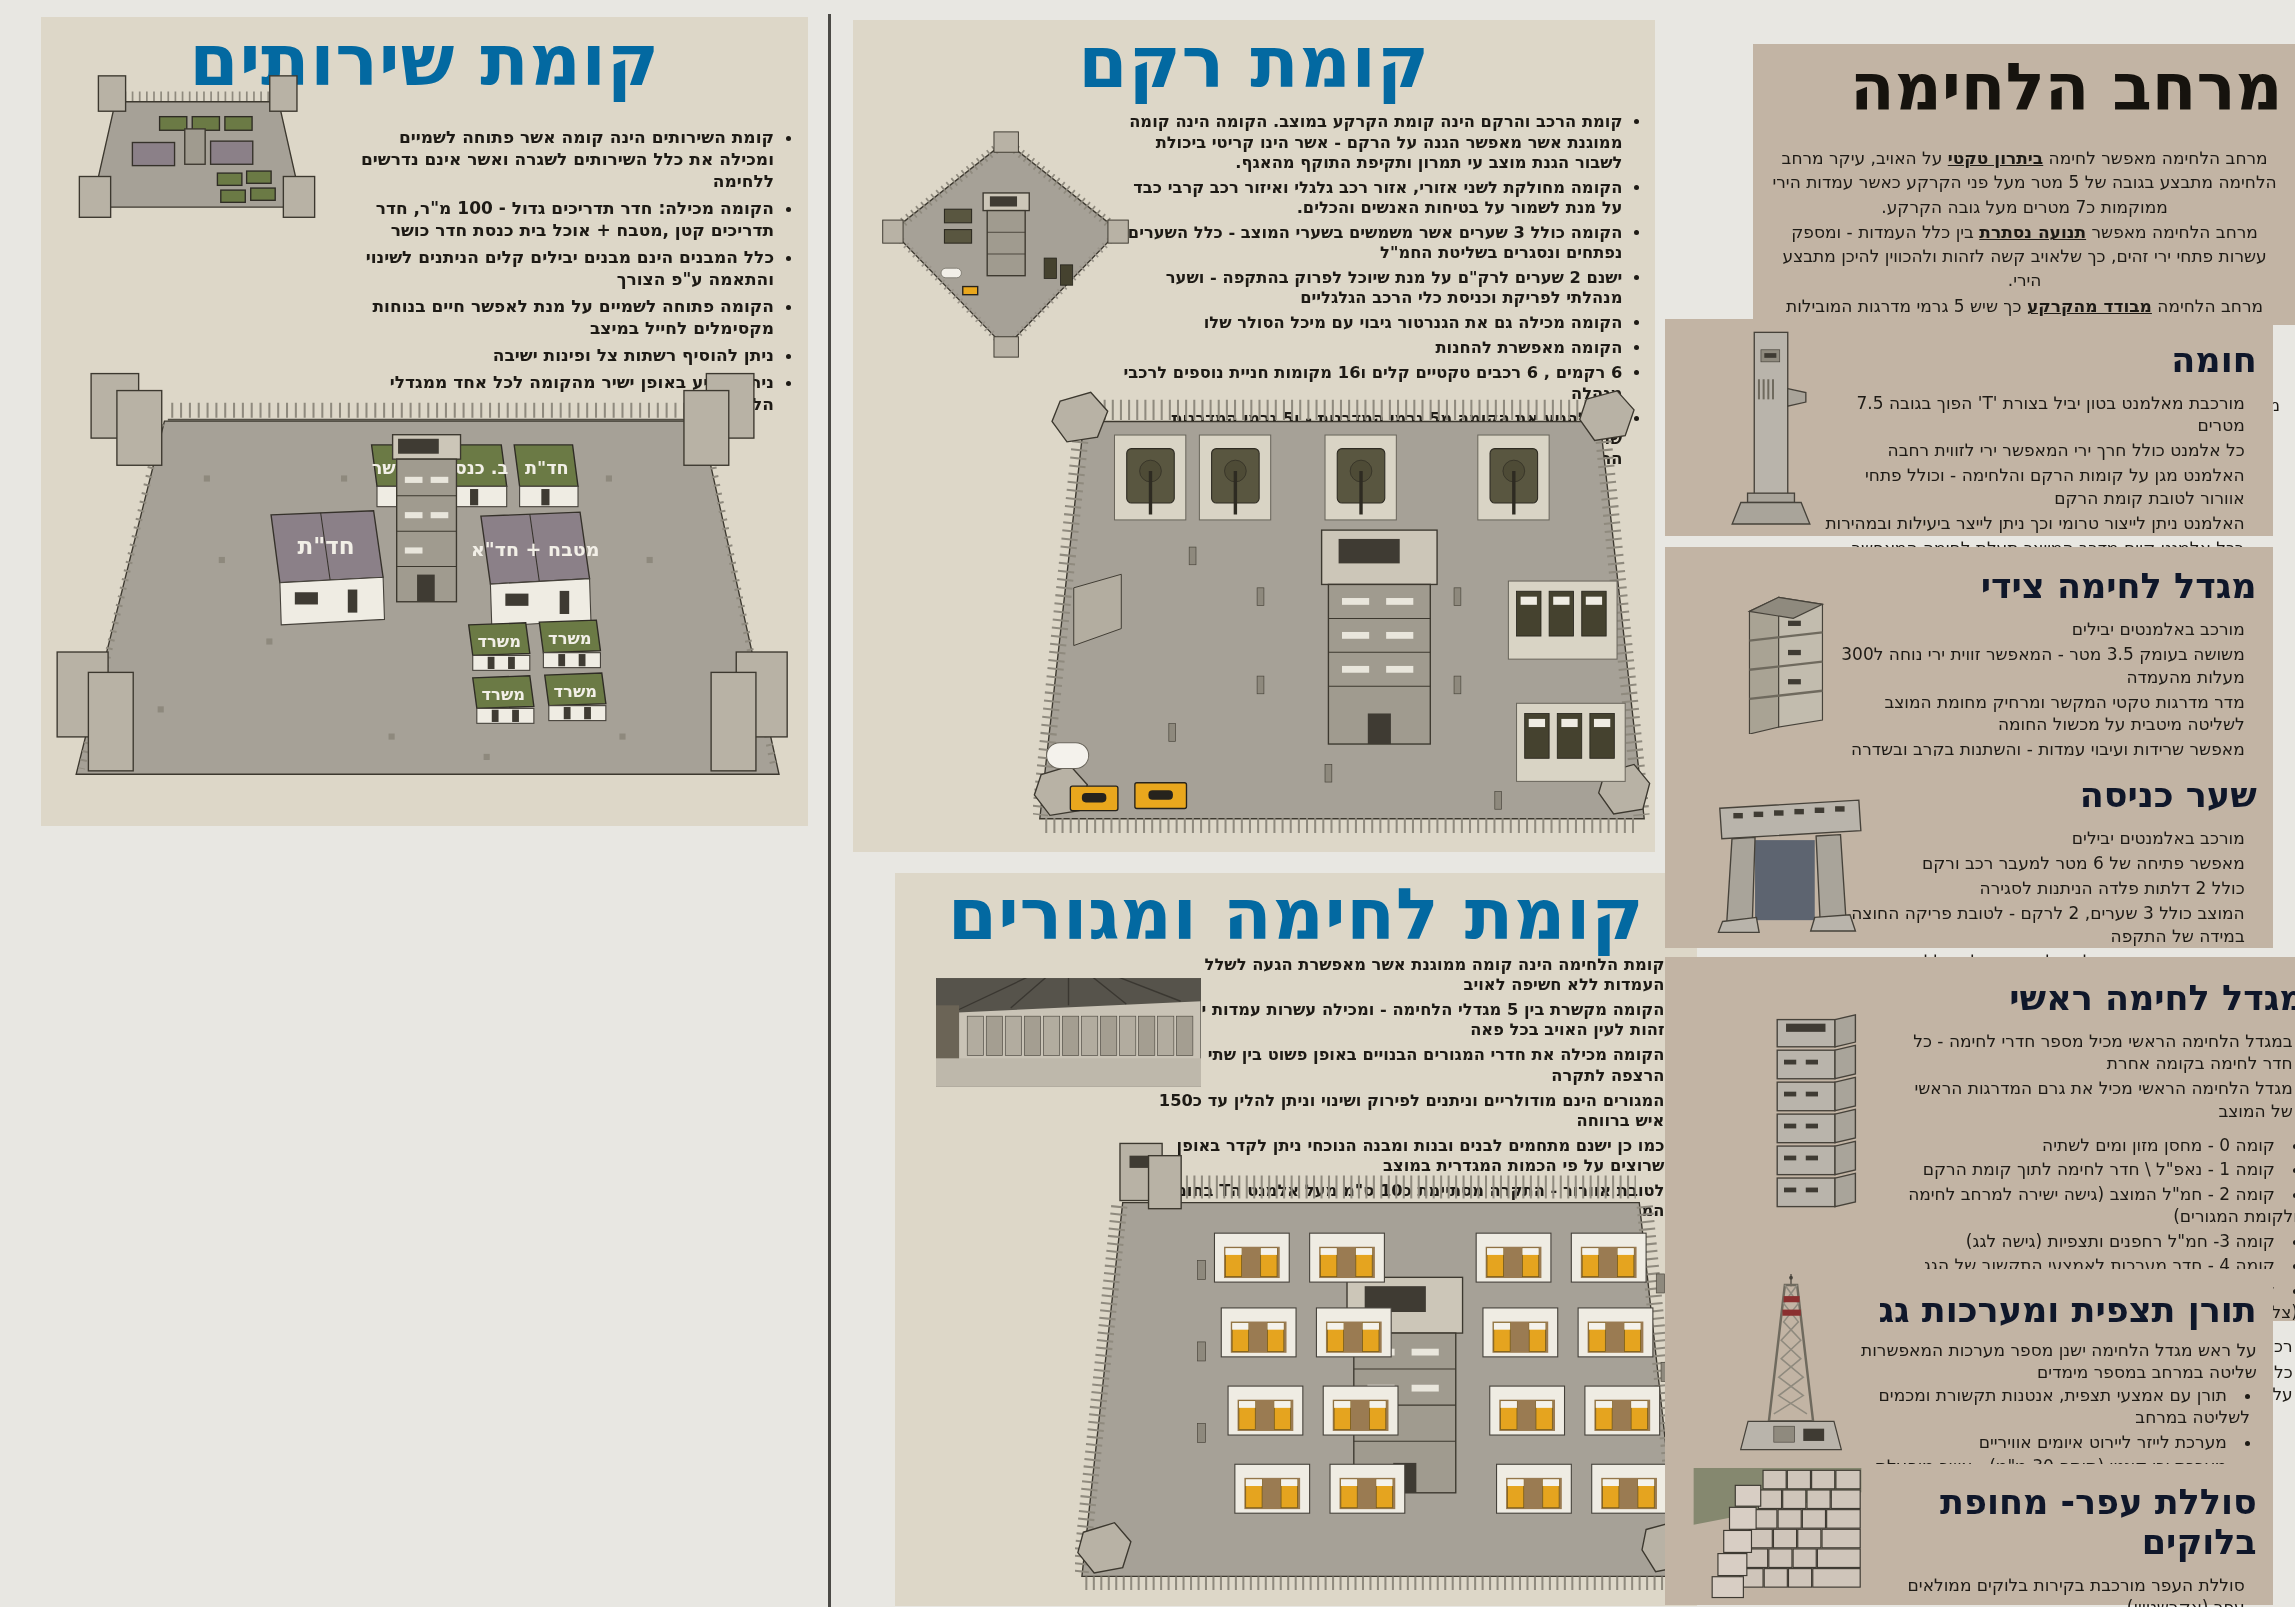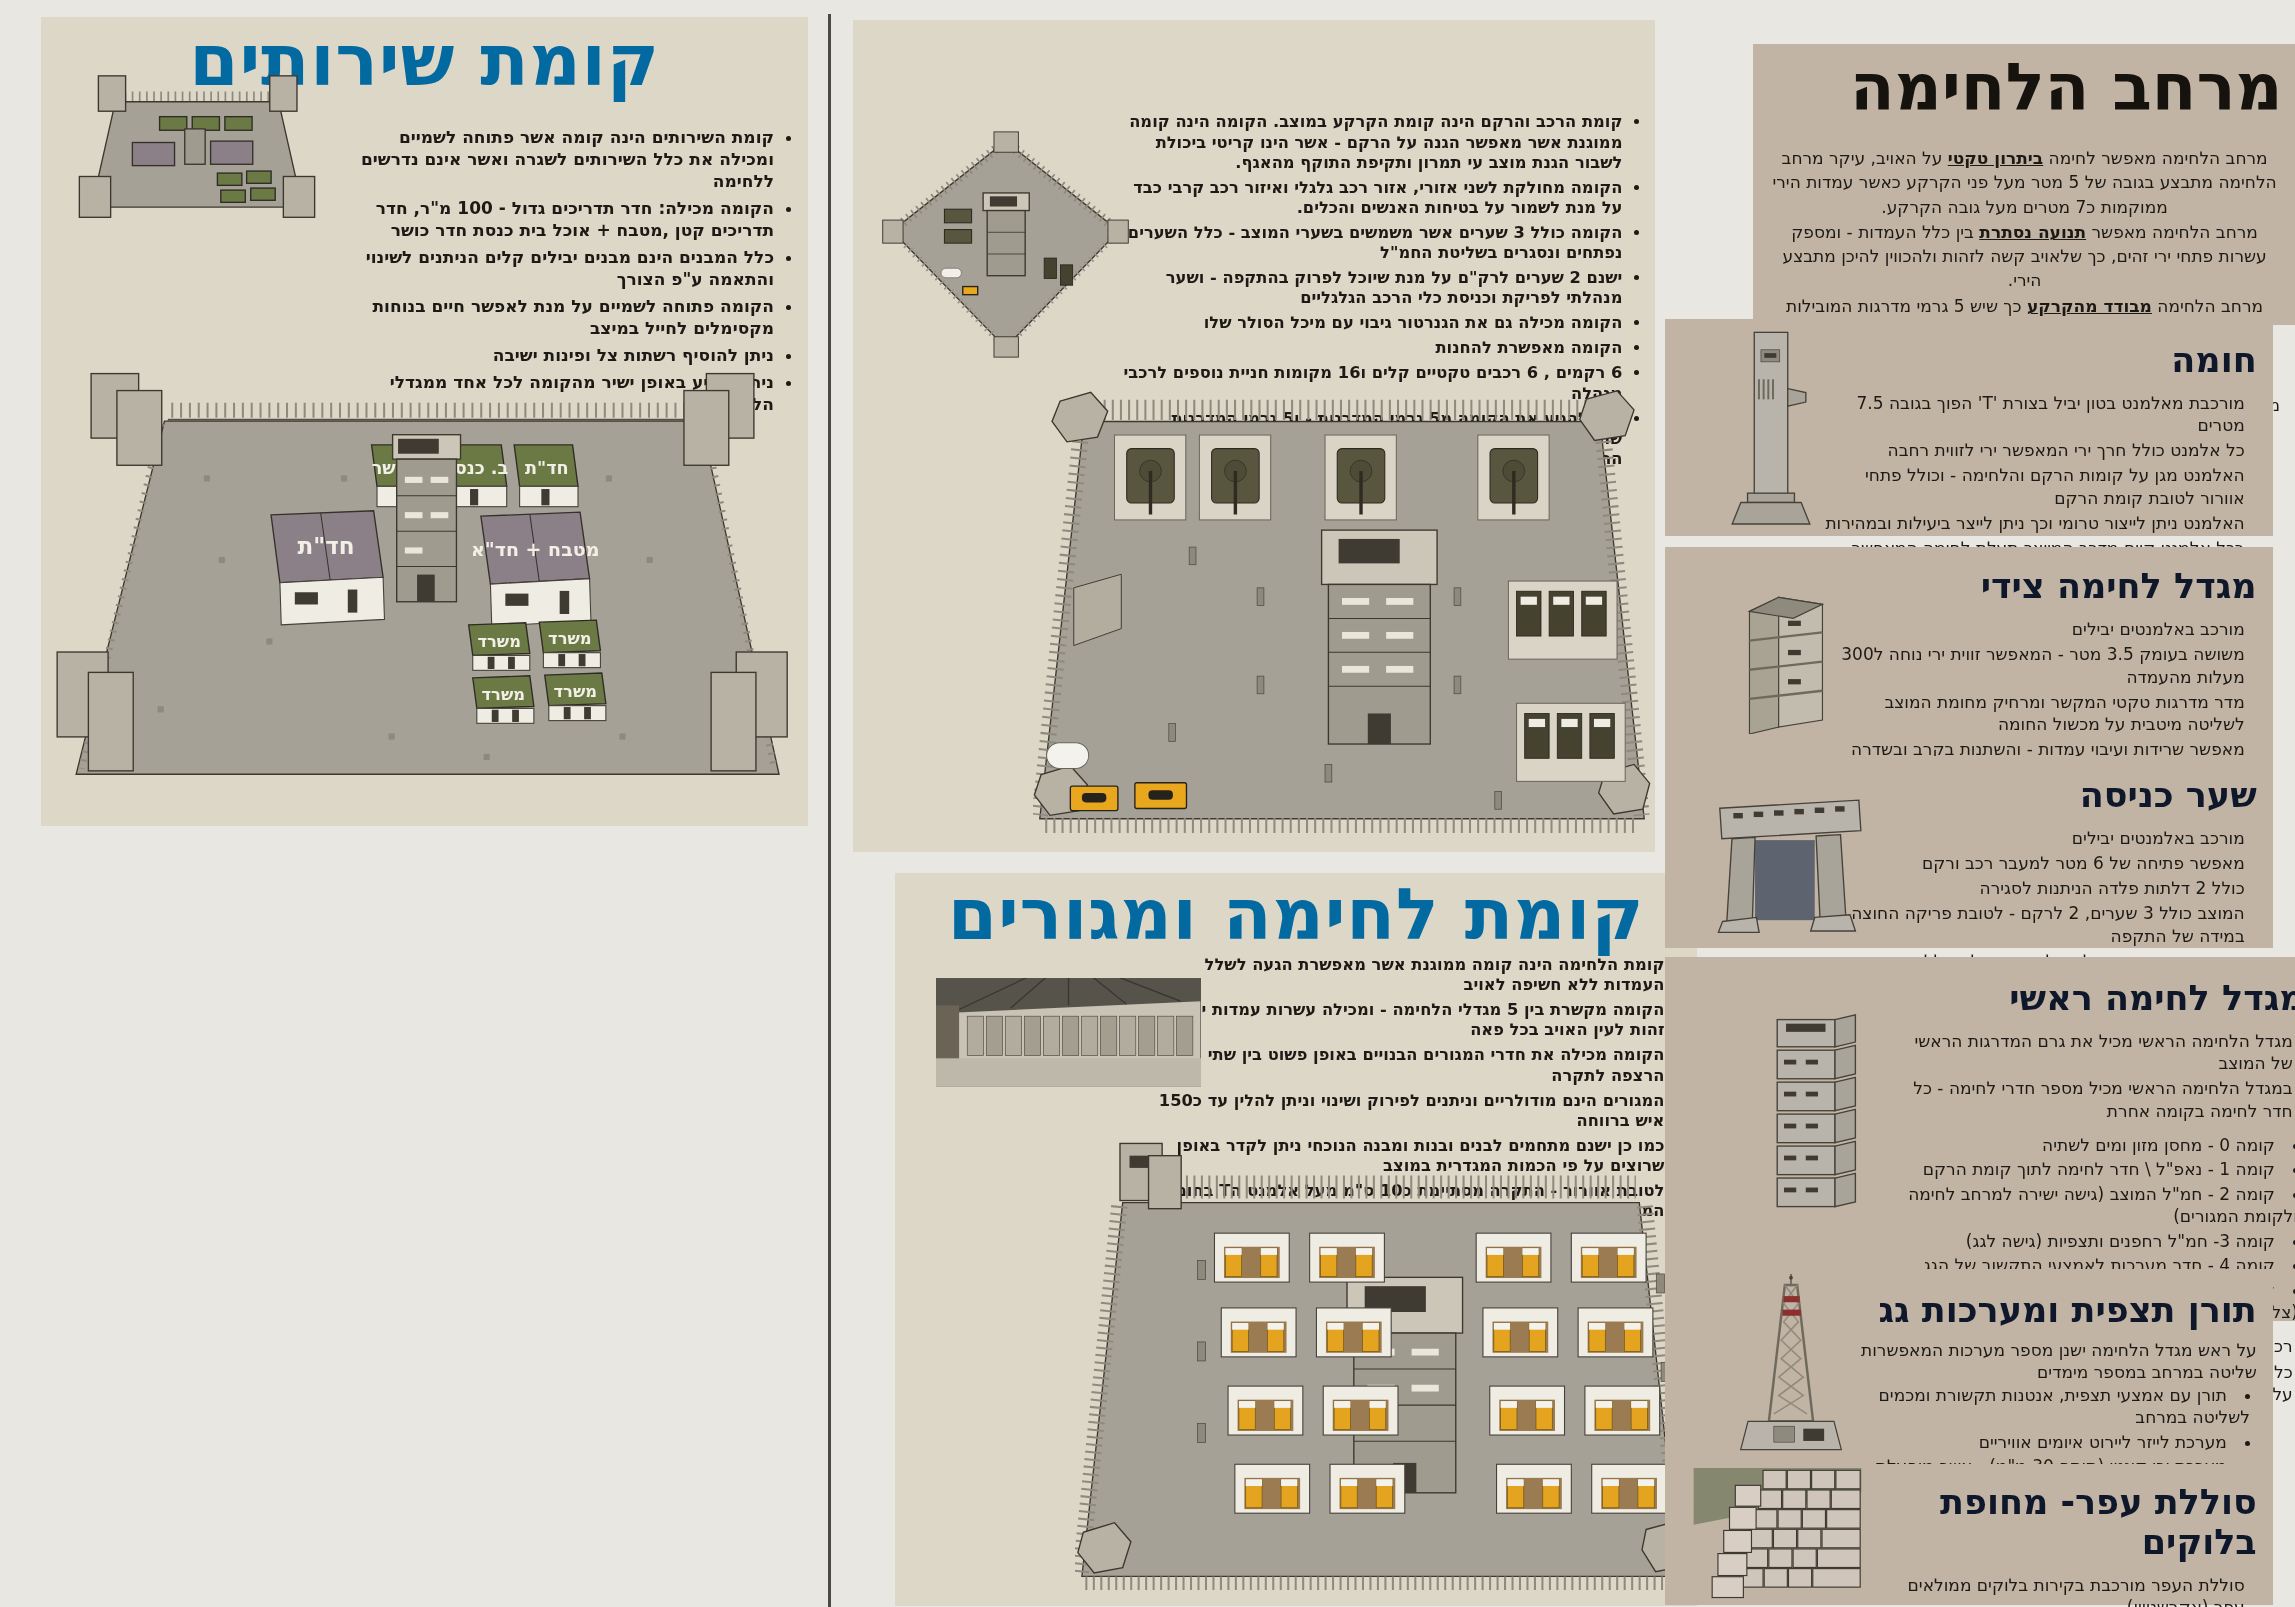--- a/index.html
+++ b/index.html
@@ -198,20 +198,21 @@
         <rect x="430" y="180" width="9" height="9"></rect>
       <rect x="820" y="180" width="9" height="9"></rect>
         <rect x="640" y="590" width="9" height="9"></rect>
     </g>
   </svg>
 </div>
 
 <div class="divider" style="left:828px;top:13.6px;width:2.7px;height:1594px;"></div>
 
 <div class="panel" style="left:853px;top:20.4px;width:802px;height:832px;">
+  <div class="panel-title" style="margin-top:4.1px;">קומת רקם</div>
 
   <div class="bullets" style="right:12.2px;top:92px;width:527px;">
     <ul>
         <li>קומת הרכב והרקם הינה קומת הקרקע במוצב. הקומה הינה קומה ממוגנת אשר מאפשר הגנה על הרקם - אשר הינו קריטי ביכולת לשבור הגנת מוצב עי תמרון ותקיפת התוקף מהאגף.</li>
         <li>הקומה מחולקת לשני אזורי, אזור רכב גלגלי ואיזור רכב קרבי כבד על מנת לשמור על בטיחות האנשים והכלים.</li>
         <li>הקומה כולל 3 שערים אשר משמשים בשערי המוצב - כלל השערים נפתחים ונסגרים בשליטת החמ"ל</li>
         <li>ישנם 2 שערים לרק"ם על מנת שיוכל לפרוק בהתקפה - ושער מנהלתי לפריקת וכניסת כלי הרכב הגלגליים</li>
         <li>הקומה מכילה גם את הגנרטור גיבוי עם מיכל הסולר שלו</li>
         <li>הקומה מאפשרת להחנות</li>
         <li>6 רקמים , 6 רכבים טקטיים קלים ו16 מקומות חניית נוספים לרכבי מנהלה</li>
@@ -648,22 +649,22 @@
       <polygon class="concrete" points="150,186 202,182 210,206 144,206"></polygon>
     </svg>
   </div>
 </div>
 
 <div class="rbox" style="top:957px;height:364px;padding-left:48px;">
   <div class="content">
     <div class="txt" style="padding:11px 16.3px 0 173px;width:100%;box-sizing:border-box;">
       <div class="sec-title">מגדל לחימה ראשי</div>
       <ul class="lines">
+          <li>במגדל הלחימה הראשי מכיל מספר חדרי לחימה - כל חדר לחימה בקומה אחרת</li>
           <li>מגדל הלחימה הראשי מכיל את גרם המדרגות הראשי של המוצב</li>
-          <li>במגדל הלחימה הראשי מכיל מספר חדרי לחימה - כל חדר לחימה בקומה אחרת</li>
         </ul>
       <ul class="dotted">
           <li>קומה 0 - מחסן מזון ומים לשתיה</li>
           <li>קומה 1 - נאפ"ל \ חדר לחימה לתוך קומת הרקם</li>
           <li>קומה 2 - חמ"ל המוצב (גישה ישירה למרחב לחימה ולקומת המגורים)</li>
           <li>קומה 3- חמ"ל רחפנים ותצפיות (גישה לגג)</li>
           <li>קומה 4 - חדר מערכות לאמצעי התקשוב של הגג</li>
           <li>קומה 5 - קומת מלחמה 360 מעלות לטווח רחוק (צלפים + מקלענים)</li>
         </ul>
       <ul class="lines">

